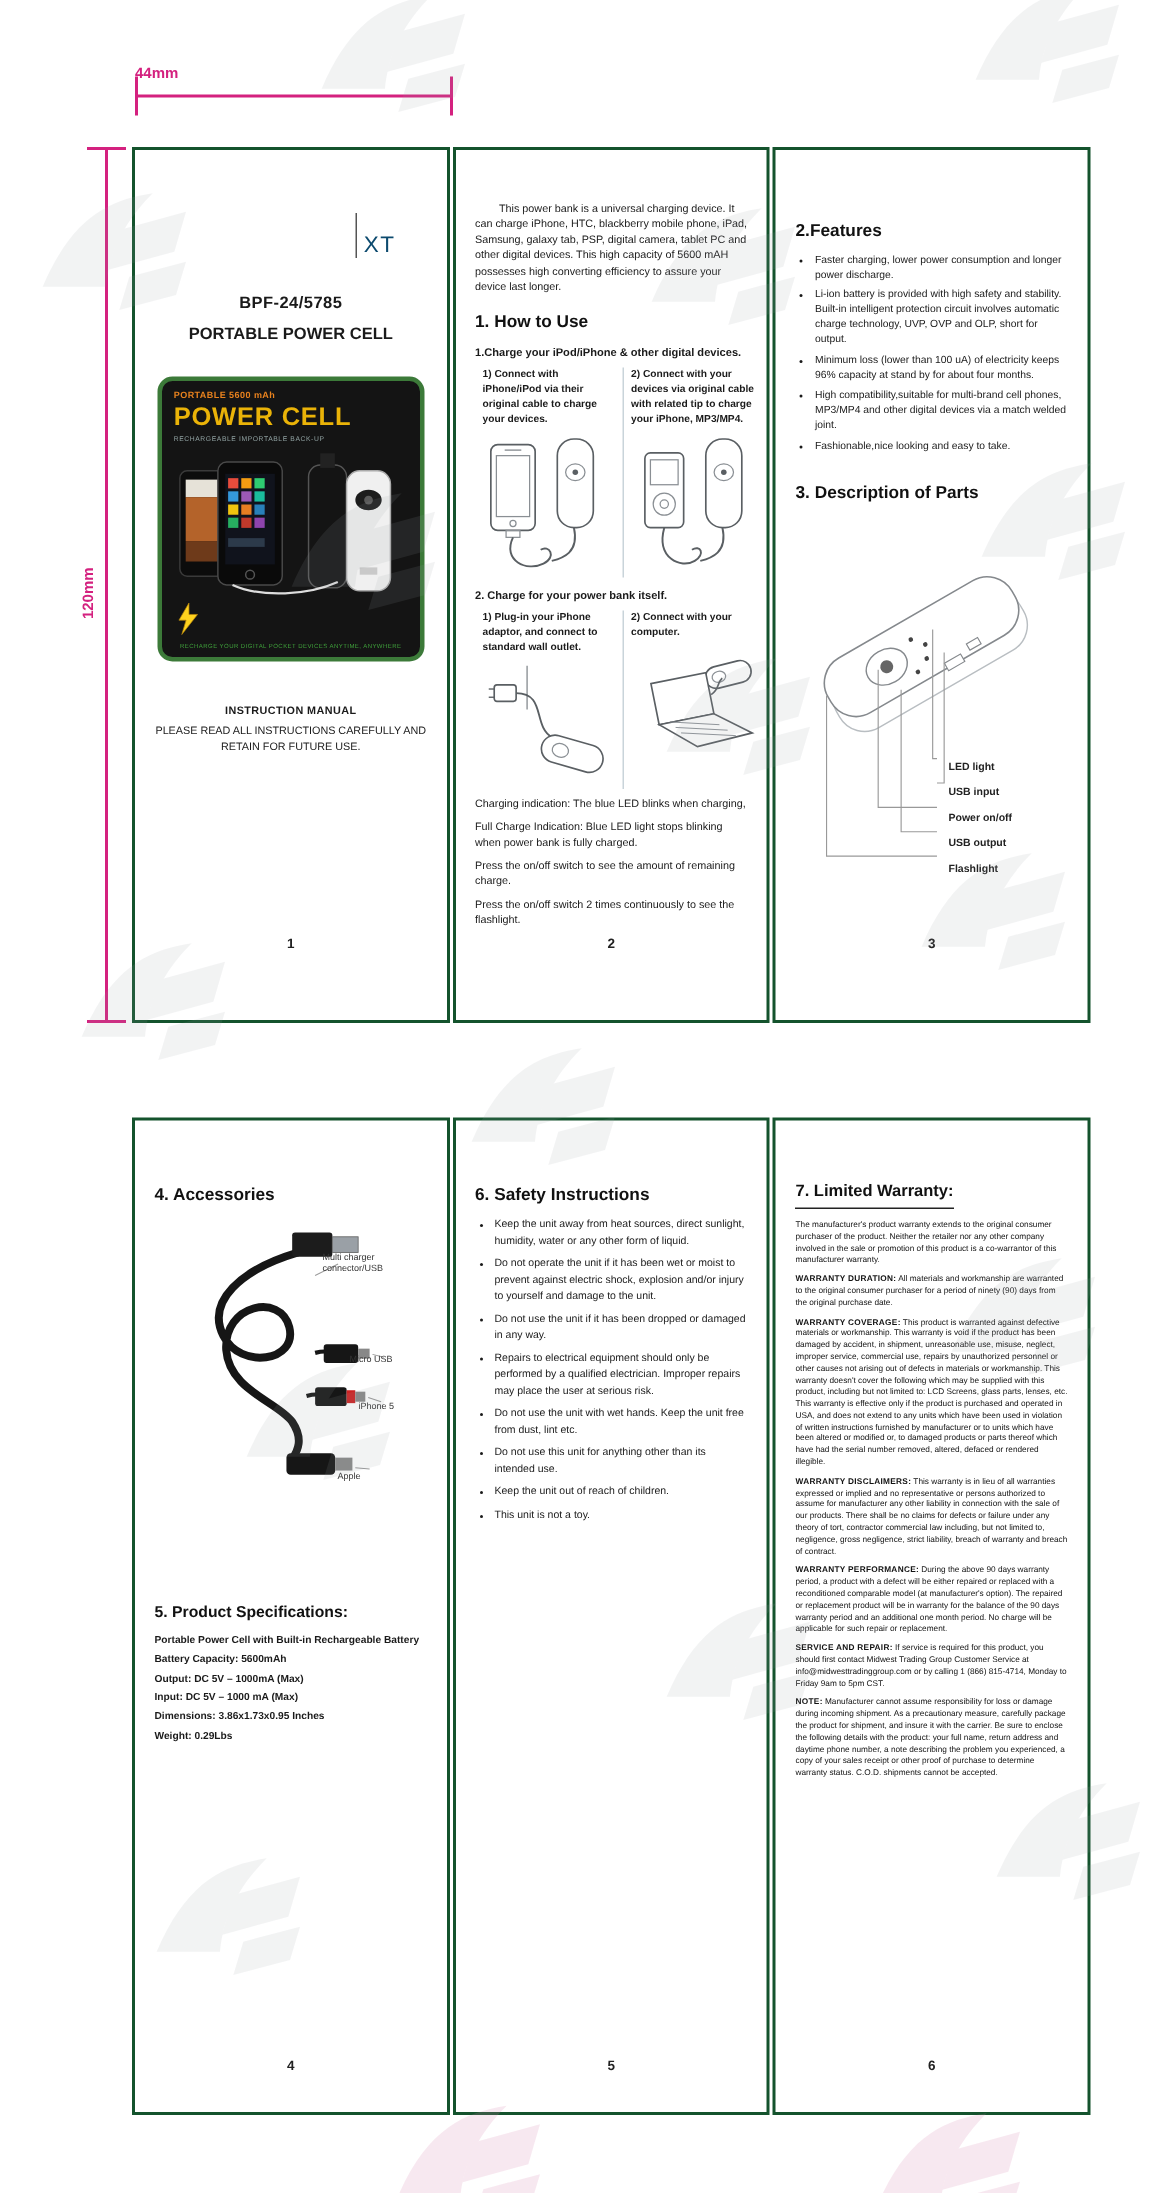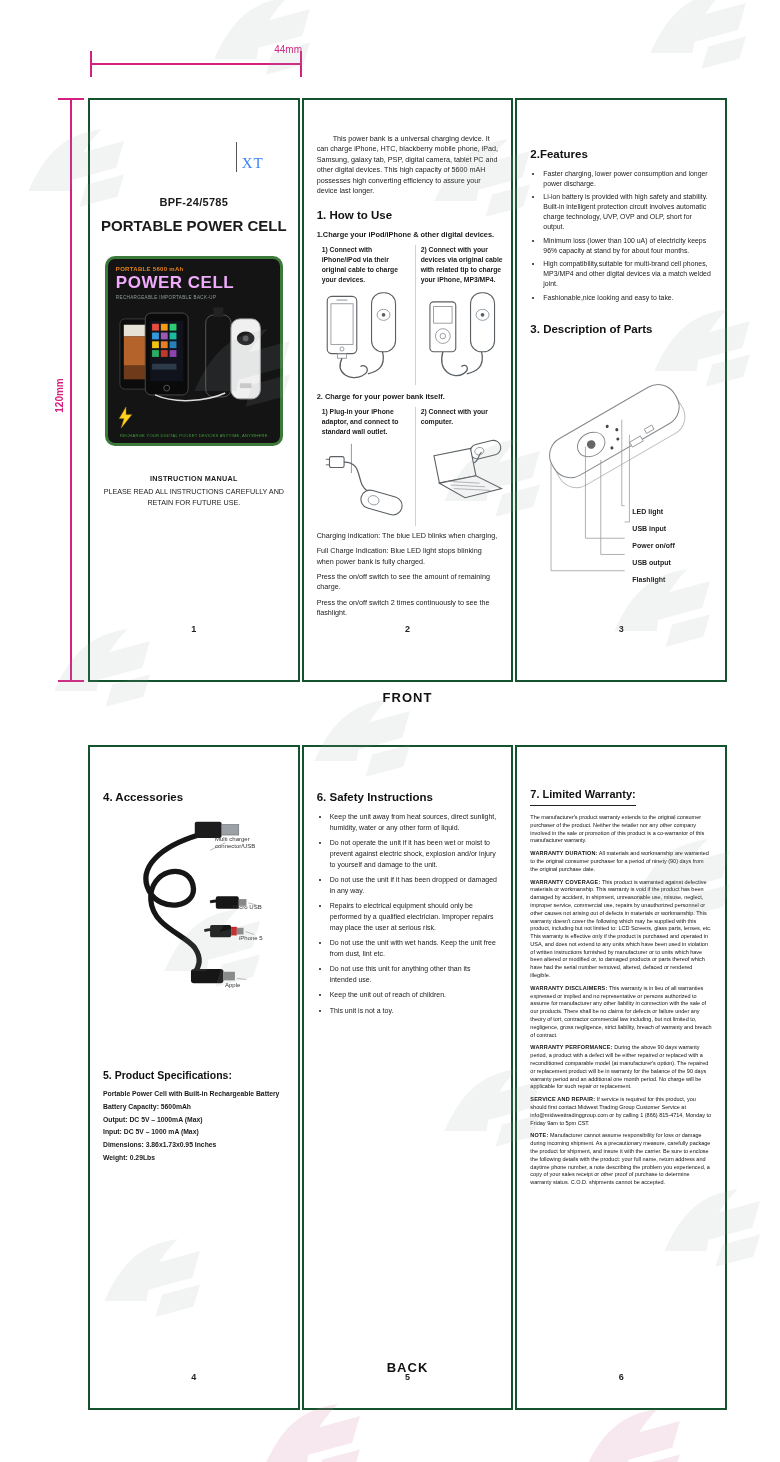--- a/index.html
+++ b/index.html
@@ -7,21 +7,21 @@
        font-family:"Liberation Sans","DejaVu Sans",sans-serif;color:#1a1a1a;}
   .sheet{position:absolute;inset:0;}
 
   
   .wm{position:absolute;width:140px;height:100px;color:#9aa0a5;opacity:.12;pointer-events:none;z-index:6;}
   .wm.pink{color:#d884ae;opacity:.18;}
 
   
   .dim{position:absolute;z-index:4;color:#d4217f;}
   .dim-h{left:90px;top:44px;width:212px;height:34px;}
-  .dim-h .lbl{text-align:right;font-size:10px;font-weight:normal;}
+  .dim-h .lbl{text-align:left;font-size:10px;font-weight:bold;}
   .dim-h .bar{position:relative;height:2px;background:#d4217f;margin-top:8px;}
   .dim-h .tick{position:absolute;top:-12px;width:2px;height:26px;background:#d4217f;}
   .dim-h .tick.l{left:0;} .dim-h .tick.r{right:0;}
   .dim-v{left:58px;top:98px;width:30px;height:584px;}
   .dim-v .bar{position:absolute;left:12px;top:0;bottom:0;width:2px;background:#d4217f;}
   .dim-v .tick{position:absolute;left:0;width:26px;height:2px;background:#d4217f;}
   .dim-v .tick.t{top:0;} .dim-v .tick.b{bottom:0;}
   .dim-v .lbl{position:absolute;left:-16px;top:50%;transform:rotate(-90deg);font-size:10px;font-weight:bold;white-space:nowrap;}
 
   
@@ -39,27 +39,27 @@
   .pc{padding:32px 13px 0;font-size:7.2px;line-height:1.45;text-align:left;}
   h2{font-size:11.5px;font-weight:bold;margin:10px 0 6px;color:#111;}
   h3{font-size:7.4px;font-weight:bold;margin:7px 0 4px;}
   ul{margin:2px 0 0;padding-left:13px;}
   li{margin-bottom:3.5px;}
 
   
   .p-cover{text-align:center;}
   .xt{margin:42px 34px 0 auto;width:max-content;display:flex;align-items:flex-end;gap:5px;}
   .xt-bar{width:1px;height:30px;background:#555;}
-  .xt-txt{font-size:15px;color:#3b82f6;letter-spacing:1px;font-family:Liberation Serif, serif;}
+  .xt-txt{font-size:15px;color:#0c4a6e;letter-spacing:1px;}
   .model{margin-top:24px;font-weight:bold;font-size:11px;letter-spacing:.3px;}
-  .prodname{margin-top:9px;font-weight:bold;font-size:15px;}
+  .prodname{margin-top:9px;font-weight:bold;font-size:11px;}
   .retail-box{width:178px;height:190px;margin:22px auto 0;background:#141414;border:3px solid #3c7a39;
               border-radius:10px;position:relative;padding:7px 8px;box-sizing:border-box;text-align:left;}
   .rb-top{color:#e8821e;font-size:6px;font-weight:bold;letter-spacing:.3px;}
-  .rb-title{color:#f0abfc;font-size:17px;font-weight:bold;letter-spacing:.5px;margin-top:1px;}
+  .rb-title{color:#eab308;font-size:17px;font-weight:bold;letter-spacing:.5px;margin-top:1px;}
   .rb-sub{color:#8fa0a0;font-size:4.5px;margin-top:2px;letter-spacing:.4px;}
   .rb-photo{display:block;margin-top:4px;width:156px;height:100px;}
   .rb-bolt{position:absolute;left:10px;bottom:15px;width:15px;height:21px;}
   .rb-bottom{position:absolute;left:0;right:0;bottom:5px;text-align:center;color:#3fa03b;font-size:4px;letter-spacing:.3px;}
   .im-title{margin-top:28px;font-size:7.2px;font-weight:bold;letter-spacing:.3px;}
   .im-note{margin-top:4px;font-size:7.2px;line-height:1.5;padding:0 10px;}
 
   
   .intro{text-indent:16px;margin:2px 0 2px;}
   .cols{display:flex;margin-top:2px;}
@@ -345,21 +345,20 @@
           <span class="part-label" style="top:160px">LED light</span>
           <span class="part-label" style="top:177px">USB input</span>
           <span class="part-label" style="top:194px">Power on/off</span>
           <span class="part-label" style="top:211px">USB output</span>
           <span class="part-label" style="top:228px">Flashlight</span>
         </div>
       </div>
       <div class="page-num">3</div>
     </section>
   </div>
-  <div class="side-label front-label">FRONT</div>
 
   <div class="block back">
 
     <section class="panel p-acc">
       <div class="pc">
         <h2>4. Accessories</h2>
         <div class="acc-fig">
           <svg viewBox="0 0 190 238">
             <path d="M100 22 C60 34 36 56 48 80 C60 104 100 98 94 74 C88 50 48 58 50 90 C52 118 86 126 96 140 C104 152 100 160 96 166" stroke="#161616" stroke-width="5.5" fill="none"></path>
             <rect x="96" y="8" width="28" height="17" rx="2" fill="#1c1c1c"></rect>
@@ -420,15 +419,14 @@
         <p class="w"><b>WARRANTY DURATION:</b><span> All materials and workmanship are warranted to the original consumer purchaser for a period of ninety (90) days from the original purchase date.</span></p>
         <p class="w"><b>WARRANTY COVERAGE:</b><span> This product is warranted against defective materials or workmanship. This warranty is void if the product has been damaged by accident, in shipment, unreasonable use, misuse, neglect, improper service, commercial use, repairs by unauthorized personnel or other causes not arising out of defects in materials or workmanship. This warranty doesn't cover the following which may be supplied with this product, including but not limited to: LCD Screens, glass parts, lenses, etc. This warranty is effective only if the product is purchased and operated in USA, and does not extend to any units which have been used in violation of written instructions furnished by manufacturer or to units which have been altered or modified or, to damaged products or parts thereof which have had the serial number removed, altered, defaced or rendered illegible.</span></p>
         <p class="w"><b>WARRANTY DISCLAIMERS:</b><span> This warranty is in lieu of all warranties expressed or implied and no representative or persons authorized to assume for manufacturer any other liability in connection with the sale of our products. There shall be no claims for defects or failure under any theory of tort, contractor commercial law including, but not limited to, negligence, gross negligence, strict liability, breach of warranty and breach of contract.</span></p>
         <p class="w"><b>WARRANTY PERFORMANCE:</b><span> During the above 90 days warranty period, a product with a defect will be either repaired or replaced with a reconditioned comparable model (at manufacturer's option). The repaired or replacement product will be in warranty for the balance of the 90 days warranty period and an additional one month period. No charge will be applicable for such repair or replacement.</span></p>
         <p class="w"><b>SERVICE AND REPAIR:</b><span> If service is required for this product, you should first contact Midwest Trading Group Customer Service at info@midwesttradinggroup.com or by calling 1 (866) 815-4714, Monday to Friday 9am to 5pm CST.</span></p>
         <p class="w"><b>NOTE:</b><span> Manufacturer cannot assume responsibility for loss or damage during incoming shipment. As a precautionary measure, carefully package the product for shipment, and insure it with the carrier. Be sure to enclose the following details with the product: your full name, return address and daytime phone number, a note describing the problem you experienced, a copy of your sales receipt or other proof of purchase to determine warranty status. C.O.D. shipments cannot be accepted.</span></p>
       </div>
       <div class="page-num">6</div>
     </section>
   </div>
-  <div class="side-label back-label">BACK</div>
 
 </div>
 
 </body></html>

